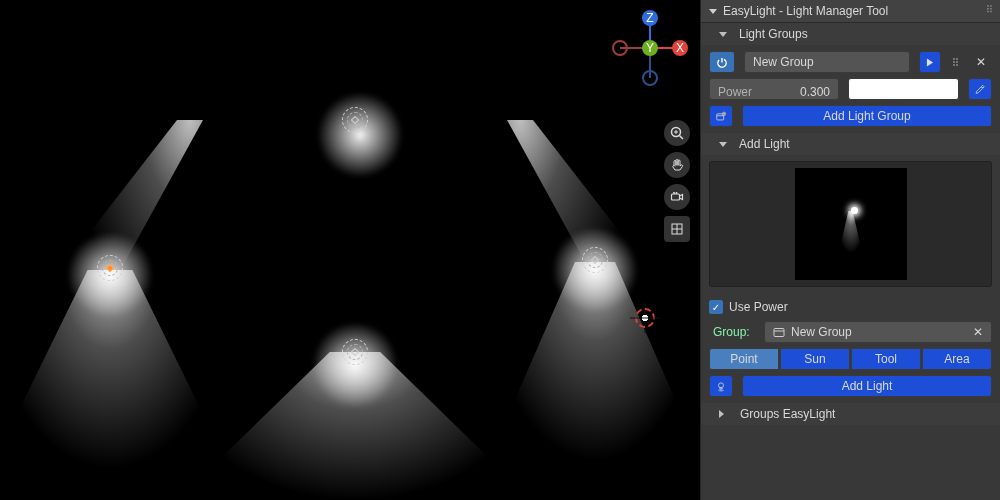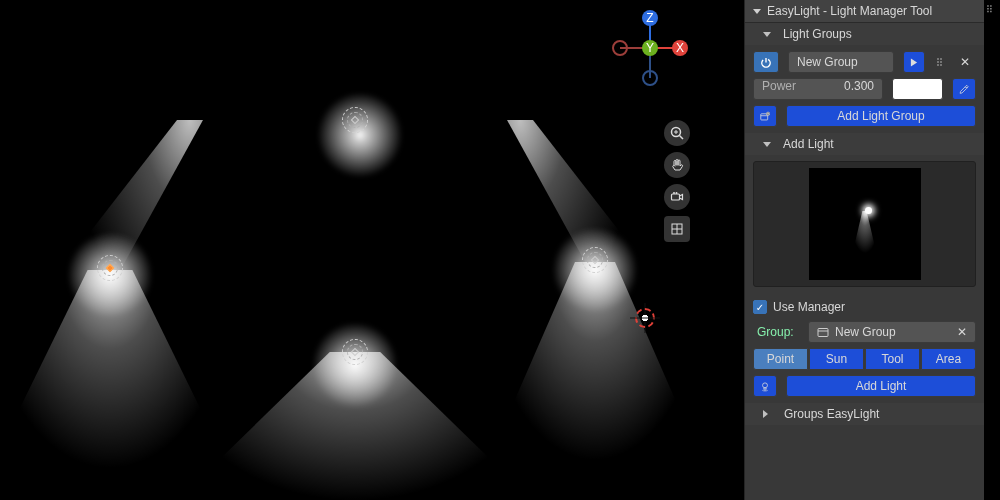--- a/index.html
+++ b/index.html
@@ -1,36 +1,36 @@
 <!DOCTYPE html>
 <html><head>
 <meta charset="utf-8">
 <style>
 * { margin:0; padding:0; box-sizing:border-box; font-family:-apple-system,BlinkMacSystemFont,"Segoe UI",sans-serif; font-size:12px; color:#d8d8d8; }
 body { background:#000; width:1000px; height:500px; overflow:hidden; display:flex; }
 .viewport { width:700px; height:500px; position:relative; background:#000; }
-.panel { width:240px; height:500px; background:#383838; border-left:1px solid #252525; overflow-y:auto; overflow-x:hidden;margin-left:44px; }
+.panel { width:300px; height:500px; background:#383838; border-left:1px solid #252525; overflow-y:auto; overflow-x:hidden; }
 .panel::-webkit-scrollbar { width:8px; }
 .panel::-webkit-scrollbar-track { background:#303030; }
 .panel::-webkit-scrollbar-thumb { background:#585858; border-radius:4px; }
 .panel-header { background:#424242; padding:4px 8px; display:flex; align-items:center; gap:6px; border-bottom:1px solid #2a2a2a; }
 .panel-header .tri { display:inline-block; width:0; height:0; border-left:4px solid transparent; border-right:4px solid transparent; border-top:5px solid #d0d0d0; }
 .sub-header { background:#3c3c3c; padding:4px 10px 4px 18px; display:flex; align-items:center; gap:12px; }
 .sub-header .tri { display:inline-block; width:0; height:0; border-left:4px solid transparent; border-right:4px solid transparent; border-top:5px solid #c0c0c0; }
 .sub-header.collapsed .tri { border-top:none; border-left:5px solid #c0c0c0; border-bottom:4px solid transparent; border-top:4px solid transparent; }
 .section-body { padding:6px 8px; display:flex; flex-direction:column; gap:5px; }
 .row { display:flex; gap:9px; align-items:center; }
 .btn { background:#1d4ed8; border:1px solid #3a3a3a; border-radius:3px; padding:3px 6px; display:flex; align-items:center; justify-content:center; cursor:pointer; height:22px; }
 .btn.wide { flex:1; justify-content:center; font-size:12px; }
 .btn.toggle-on { background:#3873b8; }
 .input-text { background:#545454; border:1px solid #3a3a3a; border-radius:3px; padding:3px 8px; flex:1; height:22px; display:flex; align-items:center; }
 .drag-grip { display:flex; flex-direction:column; gap:1px; justify-content:center; padding:0 3px; cursor:grab; }
 .drag-grip span { width:2px; height:2px; background:#888; border-radius:50%; display:block; }
 .drag-grip-row { display:flex; gap:1px; }
-.num-field { background:#545454; border:1px solid #3a3a3a; border-radius:3px; height:22px; display:flex; align-items:flex-start; justify-content:space-between; padding:0 8px; gap:8px; }
+.num-field { background:#545454; border:1px solid #3a3a3a; border-radius:3px; height:22px; display:flex; align-items:flex-end; justify-content:space-between; padding:0 8px; gap:8px; }
 .num-field .label { color:#b0b0b0; }
 .color-swatch { flex:1; height:22px; background:#fff; border:1px solid #3a3a3a; border-radius:3px; }
 .checkbox { width:14px; height:14px; background:#545454; border:1px solid #3a3a3a; border-radius:2px; display:inline-flex; align-items:center; justify-content:center; }
 .checkbox.checked { background:#3873b8; border-color:#3873b8; }
 .checkbox.checked::after { content:"✓"; color:#fff; font-size:10px; }
 .check-row { display:flex; align-items:center; gap:6px; padding:2px 0; }
 .preview-box { background:#2a2a2a; border:1px solid #202020; border-radius:3px; padding:6px; display:flex; justify-content:center; }
 .preview-img { width:112px; height:112px; background:#000; position:relative; }
 .preview-glow { position:absolute; left:50%; top:35%; width:7px; height:7px; background:#fff; border-radius:50%; box-shadow:0 0 6px 3px #fff; filter:blur(.5px); }
 .preview-beam { position:absolute; left:50%; top:38%; width:40px; height:60px; transform:translateX(-50%); background:radial-gradient(ellipse 55% 100% at 50% 0%,rgba(255,255,255,.8)0%,rgba(255,255,255,.35)25%,rgba(255,255,255,0)70%); clip-path:polygon(45% 0,55% 0,90% 100%,10% 100%); }
@@ -227,21 +227,21 @@
   </div>
   <div class="section-body">
     <div class="preview-box">
       <div class="preview-img">
         <div class="preview-beam"></div>
           <div class="preview-glow"></div>
       </div>
     </div>
     <div class="check-row" style="margin-top:6px">
       <span class="checkbox checked"></span>
-      <span>Use Manager</span>
+      <span>Use Power</span>
     </div>
     <div class="row">
       <span class="field-label">Group:</span>
       <div class="input-text" style="gap:6px">
         <svg width="12" height="12" viewBox="0 0 12 12">
             <rect x="1" y="2.5" width="10" height="8" rx="1" fill="none" stroke="#ccc"></rect>
             <line x1="1" y1="5" x2="11" y2="5" stroke="#ccc"></line>
           </svg>
         <span>New Group</span>
         <span style="margin-left:auto" class="x-close">✕</span>

